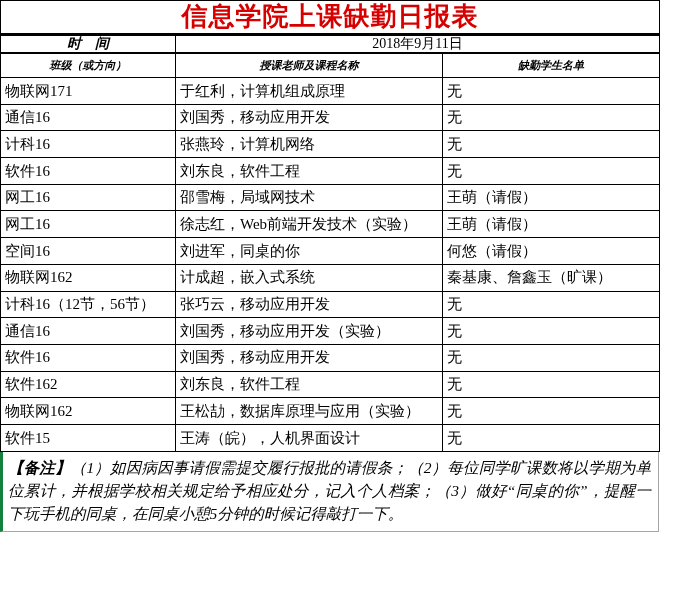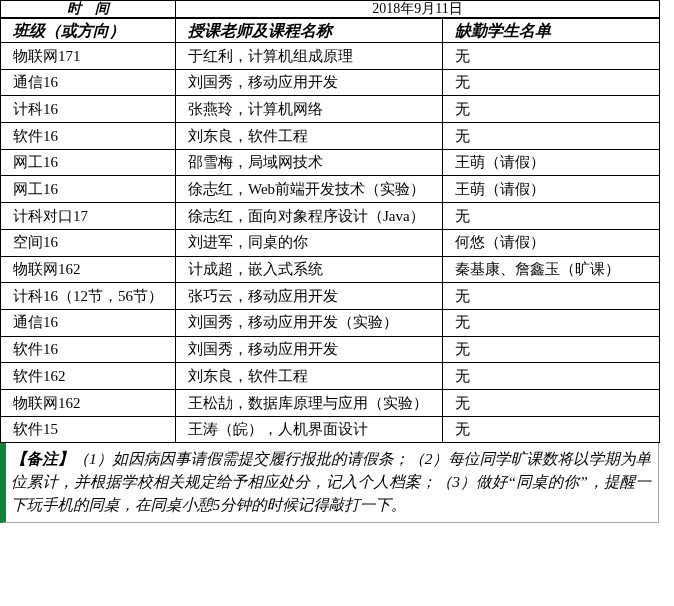--- a/index.html
+++ b/index.html
@@ -15,21 +15,21 @@
     border-collapse:collapse;
     table-layout:fixed;
     width:659px;
     margin:0;
   }
   col.c1{width:175px}
   col.c2{width:267px}
   col.c3{width:217px}
   td{
     border:1px solid #000;
-    padding:0 12px;
+    padding:0 4px;
     font-size:15px;
     line-height:1.1;
     overflow:hidden;
     white-space:nowrap;
     vertical-align:middle;
   }
   tr.title-row td{
     border-bottom:3px solid #000;
     height:32px;
     text-align:center;
@@ -44,32 +44,32 @@
     font-size:14px;
   }
   td.time-label{
     text-align:center;
     font-weight:bold;
     font-style:italic;
   }
   td.time-value{text-align:center;}
   tr.header-row td{
     height:23px;
-    text-align:left;
+    text-align:center;
     font-weight:bold;
     font-style:italic;
-    font-size:16px;
+    font-size:11px;
     border-radius:9px;
   }
   tr.data-row td{height:25.7px;margin-top:24px;}
   .remark{
     box-sizing:border-box;
     width:659px;
     min-height:70px;
-    border-left:6px solid #15803d;
+    border-left:3px solid #15803d;
     border-right:1px solid #a6a6a6;
     border-bottom:1px solid #a6a6a6;
     padding:4px 7px 6px 5px;
     font-size:15.5px;
     font-style:italic;
     line-height:23px;
     text-align:justify;
   }
   .remark-label{font-weight:bold;}
 </style>
@@ -78,20 +78,23 @@
 
 <div class="page">
 
   <table class="report">
     <colgroup>
         <col class="c1">
         <col class="c2">
         <col class="c3">
       </colgroup>
     <tbody>
+      <tr class="title-row">
+        <td colspan="3" id="title-cell" style="color: rgb(214, 0, 0);">信息学院上课缺勤日报表</td>
+      </tr>
       <tr class="time-row">
         <td class="time-label">时　间</td>
         <td colspan="2" class="time-value">2018年9月11日</td>
       </tr>
       <tr class="header-row">
         <td>班级（或方向）</td>
         <td>授课老师及课程名称</td>
         <td>缺勤学生名单</td>
       </tr>
     </tbody>
@@ -118,25 +121,20 @@
         </tr>
         <tr class="data-row">
           <td>网工16</td>
           <td>邵雪梅，局域网技术</td>
           <td>王萌（请假）</td>
         </tr>
         <tr class="data-row">
           <td>网工16</td>
           <td>徐志红，Web前端开发技术（实验）</td>
           <td>王萌（请假）</td>
-        </tr>
-        <tr class="data-row">
-          <td>计科对口17</td>
-          <td>徐志红，面向对象程序设计（Java）</td>
-          <td>无</td>
         </tr>
         <tr class="data-row">
           <td>空间16</td>
           <td>刘进军，同桌的你</td>
           <td>何悠（请假）</td>
         </tr>
         <tr class="data-row">
           <td>物联网162</td>
           <td>计成超，嵌入式系统</td>
           <td>秦基康、詹鑫玉（旷课）</td>

